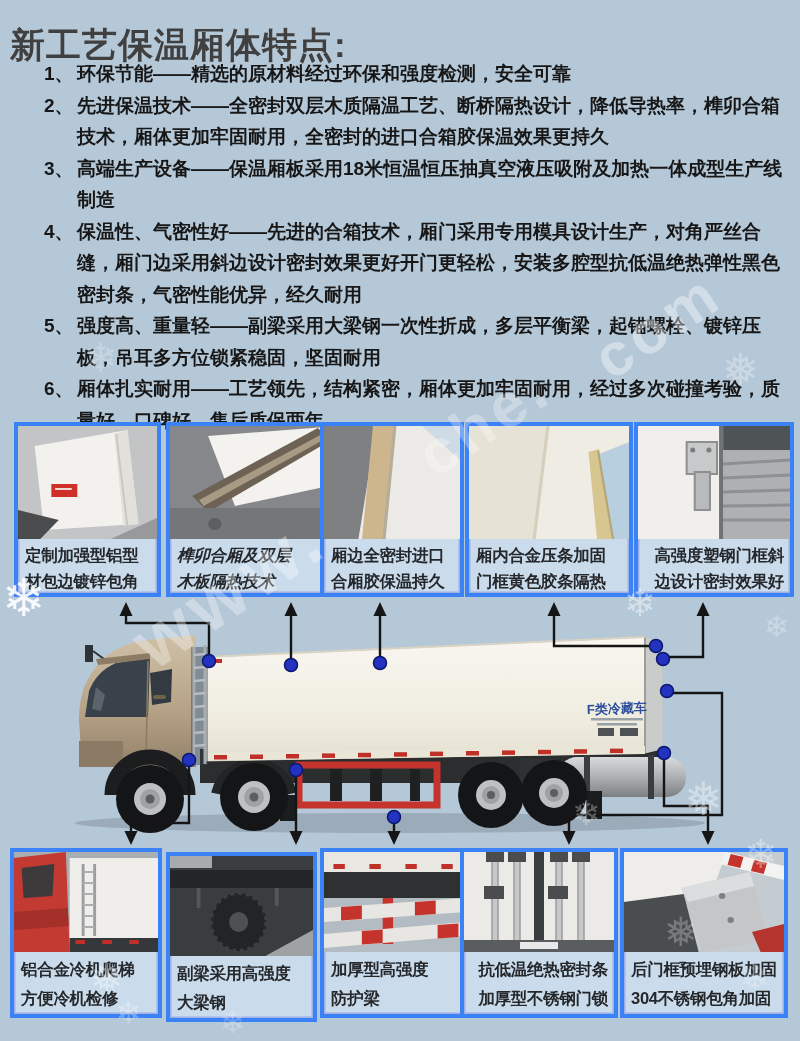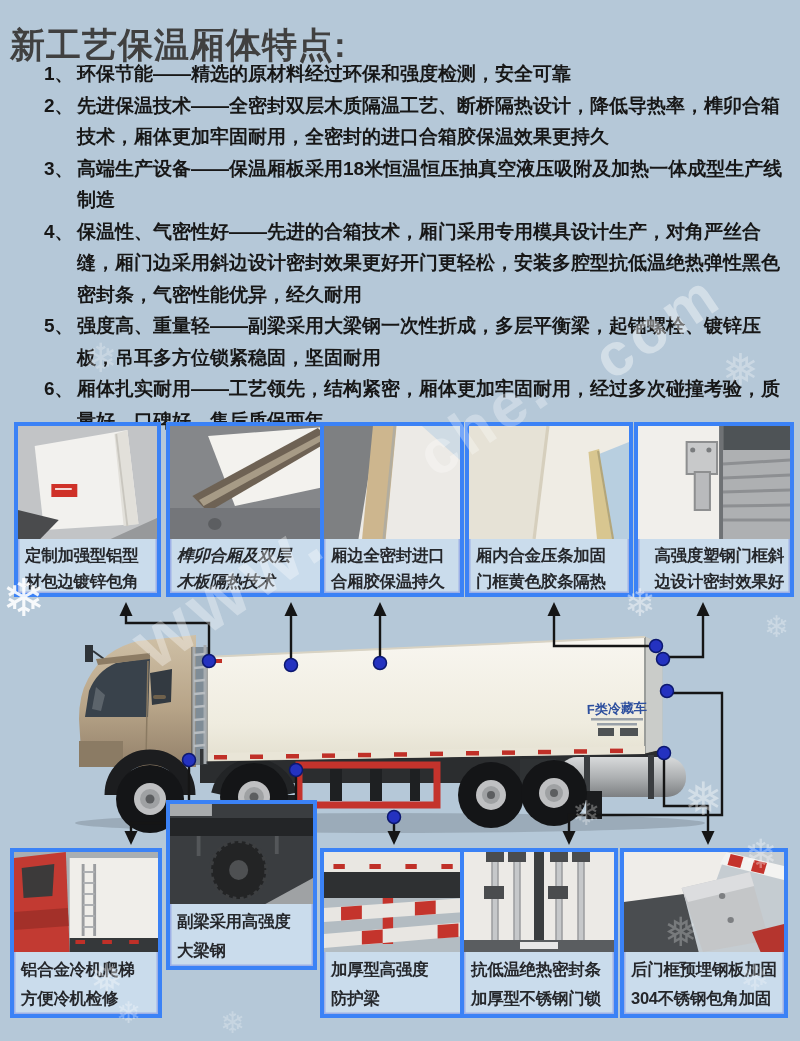--- a/index.html
+++ b/index.html
@@ -333,21 +333,21 @@
           <rect x="92" y="88" width="10" height="4"></rect>
           <rect x="120" y="88" width="10" height="4"></rect>
         </g>
     </svg>
     <div class="cap">
       <div>铝合金冷机爬梯</div>
       <div>方便冷机检修</div>
     </div>
   </div>
 
-  <div class="pbox row2" style="left:166px;top:800px;width:151px;height:170px;">
+  <div class="pbox row2" style="left:166px;top:852px;width:151px;height:170px;">
     <svg class="photo" viewBox="0 0 150 100" style="height:100px" preserveAspectRatio="none">
       <rect width="150" height="100" fill="#3a3d40"></rect>
       <rect x="0" y="0" width="44" height="12" fill="#a8abad"></rect>
       <rect x="0" y="14" width="150" height="18" fill="#232527"></rect>
       <circle cx="72" cy="66" r="29" fill="#232425"></circle>
       <circle cx="72" cy="66" r="29" fill="none" stroke="#3c3e40" stroke-width="4" stroke-dasharray="4 4"></circle>
       <circle cx="72" cy="66" r="10" fill="#4e5052"></circle>
       <polygon points="100,100 150,74 150,100" fill="#9fa2a4"></polygon>
       <line x1="30" y1="32" x2="30" y2="52" stroke="#54575a" stroke-width="4"></line>
       <line x1="112" y1="32" x2="112" y2="50" stroke="#54575a" stroke-width="4"></line>
@@ -380,21 +380,21 @@
           <polygon points="40,79 62,77.5 62,91 40,92.5"></polygon>
           <polygon points="120,73 142,71.5 142,85 120,86.5"></polygon>
         </g>
     </svg>
     <div class="cap">
       <div>加厚型高强度</div>
       <div>防护梁</div>
     </div>
   </div>
 
-  <div class="pbox row2" style="left:460px;top:848px;width:158px;height:170px;">
+  <div class="pbox row2" style="left:460px;top:848px;width:158px;height:170px;text-align:right;">
     <svg class="photo" viewBox="0 0 150 100" style="height:100px" preserveAspectRatio="none">
       <rect width="150" height="100" fill="#eceae6"></rect>
       <rect x="70" width="10" height="100" fill="#3a3d3f"></rect>
       <g fill="#c6c8ca" stroke="#9a9c9e" stroke-width="1.5">
         <rect x="28" y="6" width="6" height="84"></rect>
           <rect x="50" y="6" width="6" height="84"></rect>
         <rect x="92" y="6" width="6" height="84"></rect>
           <rect x="114" y="6" width="6" height="84"></rect>
       </g>
       <g fill="#4a4c4e">

